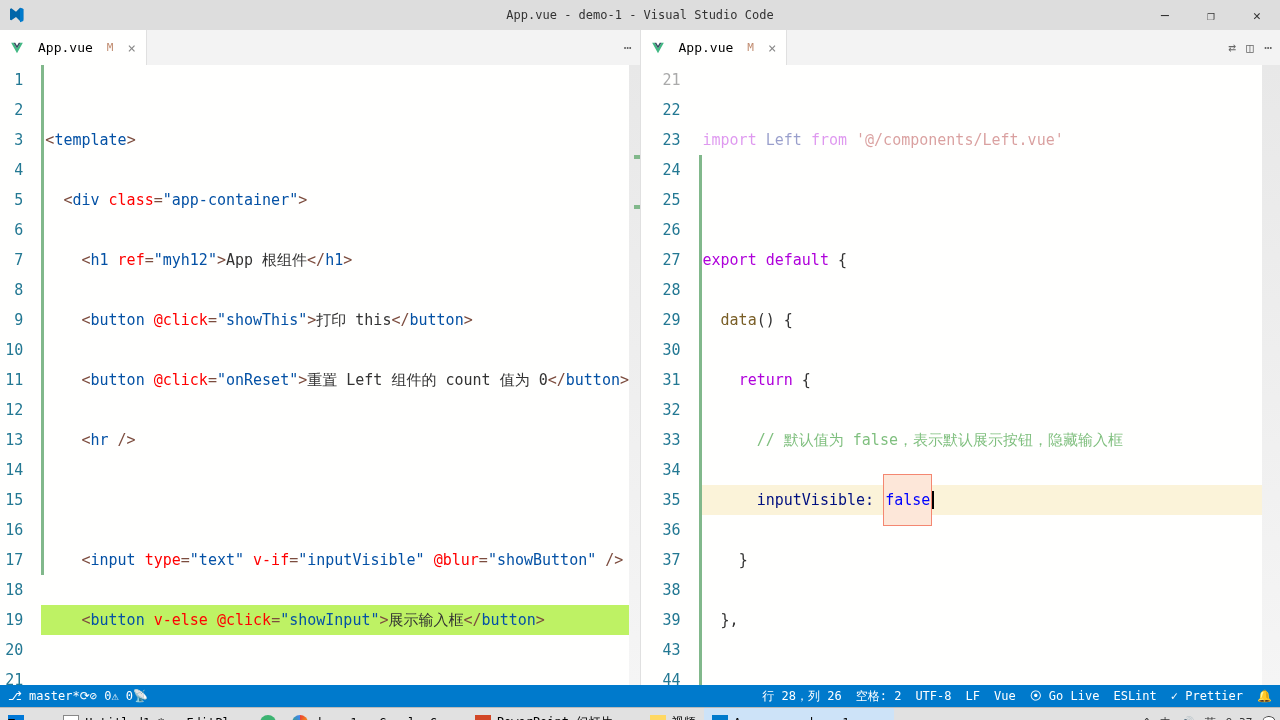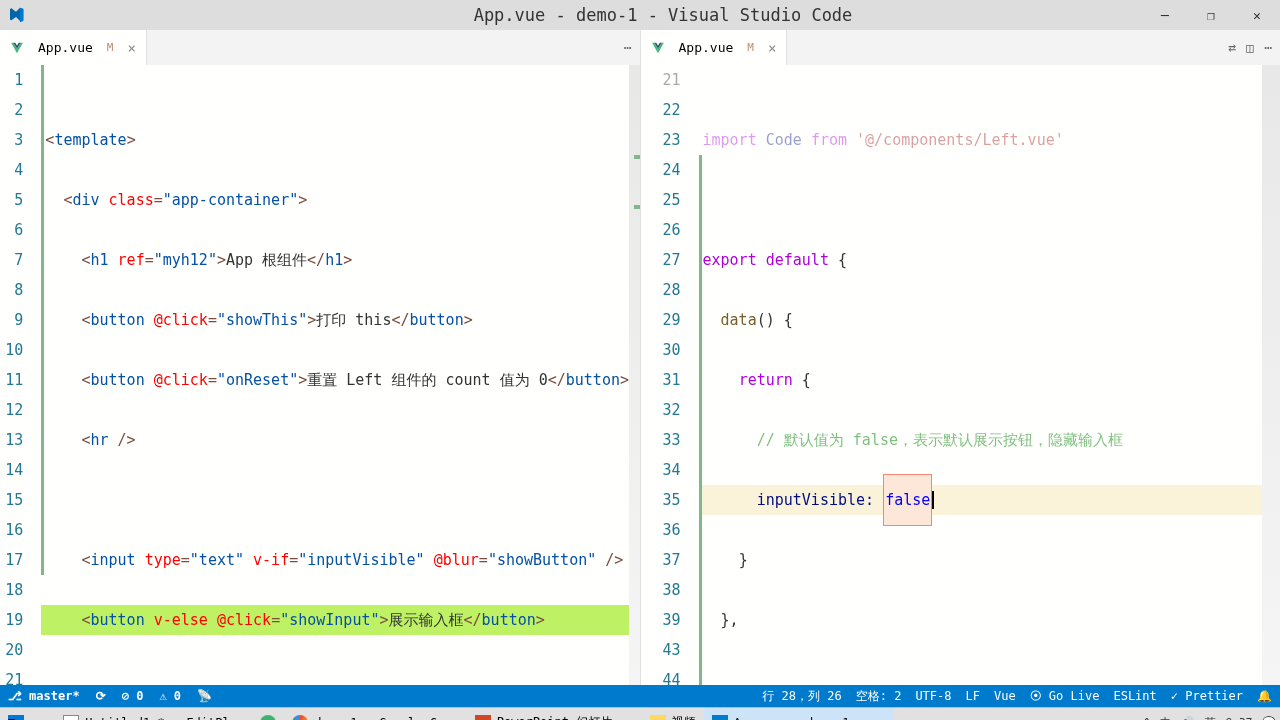--- a/index.html
+++ b/index.html
@@ -1,20 +1,20 @@
 <!DOCTYPE html>
 <html><head>
 <meta charset="utf-8">
 <style>
 * { margin: 0; padding: 0; box-sizing: border-box; }
 body { font-family: "Segoe UI", Consolas, monospace; font-size: 13px; background: #fffffe; overflow: hidden; width: 1280px; height: 720px; }
 
 .titlebar { height: 30px; background: #dddddd; display: flex; align-items: center; position: relative; }
 .titlebar-left { display: flex; align-items: center; padding-left: 8px; gap: 4px; }
-.titlebar-center { position: absolute; left: 50%; transform: translateX(-50%); color: #333; font-size: 17px; margin-left: 23px; }
+.titlebar-center { position: absolute; left: 50%; transform: translateX(-50%); color: #333; font-size: 12px; }
 .titlebar-right { position: absolute; right: 0; display: flex; }
 .win-btn { width: 46px; height: 30px; display: flex; align-items: center; justify-content: center; color: #333; }
 .vscode-icon { width: 16px; height: 16px; }
 
 .tabs-row { height: 35px; background: #f3f3f3; display: flex; }
 .tabs-left { display: flex; flex: 1; border-right: 1px solid #e0e0e0; }
 .tabs-right { display: flex; flex: 1; }
 .tab { display: flex; align-items: center; padding: 0 10px; gap: 14px; background: #fffffe; border-right: 1px solid #e0e0e0; font-size: 13px; }
 .tab .vue-icon { width: 14px; height: 14px; }
 .tab .mod { color: #c08b6f; font-size: 11px; }
@@ -40,21 +40,21 @@
 .t-key2 { color: #af00db; }
 .t-fn { color: #795e26; }
 .t-prop { color: #001080; }
 .t-bool { color: #0000ff; }
 .t-comment { color: #008000; opacity: 0.5; }
 .t-text { color: #333; }
 .sel-box { border: 1px solid #f48771; background: #fde7d9; padding: 16px 1px; }
 .sel-cursor { border-right: 2px solid #000; }
 
 .statusbar { height: 22px; background: #007acc; color: #fff; display: flex; align-items: center; font-size: 12px; padding: 0 8px; }
-.statusbar .sb-left { display: flex; gap: 16px; align-items: center; font-weight: bold; }
+.statusbar .sb-left { display: flex; gap: 0; align-items: center; }
 .statusbar .sb-right { margin-left: auto; display: flex; gap: 14px; align-items: center; justify-content: center; }
 
 .taskbar { height: 30px; background: #e1e1e1; display: flex; align-items: center; position: relative; border-top: 1px solid #bbb; }
 .tb-item { height: 30px; display: flex; align-items: center; padding: 0 8px; gap: 6px; font-size: 12px; }
 .tb-item.active { background: #cde3f8; }
 .tb-icon { width: 16px; height: 16px; display: inline-block; }
 .tb-right { position: absolute; right: 4px; display: flex; align-items: center; gap: 10px; font-size: 11px; color: #333; }
 
 .ruler { position: absolute; right: 0; top: 0; width: 6px; height: 100%; }
 .ruler-mark { position: absolute; right: 0; width: 6px; height: 4px; background: #81b88b; }
@@ -187,21 +187,21 @@
         <div>35</div>
         <div>36</div>
         <div>37</div>
         <div>38</div>
         <div style="position:relative">39</div>
         <div>43</div>
         <div>44</div>
     </div>
     <div class="code">
       <div class="modified-bar" style="top:90px;height:540px"></div>
-<div class="code-line" style="opacity:0.4"><span class="t-key2">import</span><span class="t-prop"> Code </span><span class="t-key2">from</span><span style="color:#a31515"> '@/components/Left.vue'</span></div>
+<div class="code-line" style="opacity:0.4"><span class="t-key2">import</span><span class="t-prop"> Left </span><span class="t-key2">from</span><span style="color:#a31515"> '@/components/Left.vue'</span></div>
 <div class="code-line"></div>
 <div class="code-line"><span class="t-key2">export</span><span class="t-key2"> default</span><span> {</span></div>
 <div class="code-line">  <span class="t-fn">data</span><span>() {</span></div>
 <div class="code-line">    <span class="t-key2">return</span><span> {</span></div>
 <div class="code-line">      <span class="t-comment">// 默认值为 false，表示默认展示按钮，隐藏输入框</span></div>
 <div class="code-line hl-line">      <span class="t-prop">inputVisible: </span><span class="sel-box t-bool">false</span><span class="sel-cursor"></span></div>
 <div class="code-line">    <span>}</span></div>
 <div class="code-line">  <span>},</span></div>
 
 

